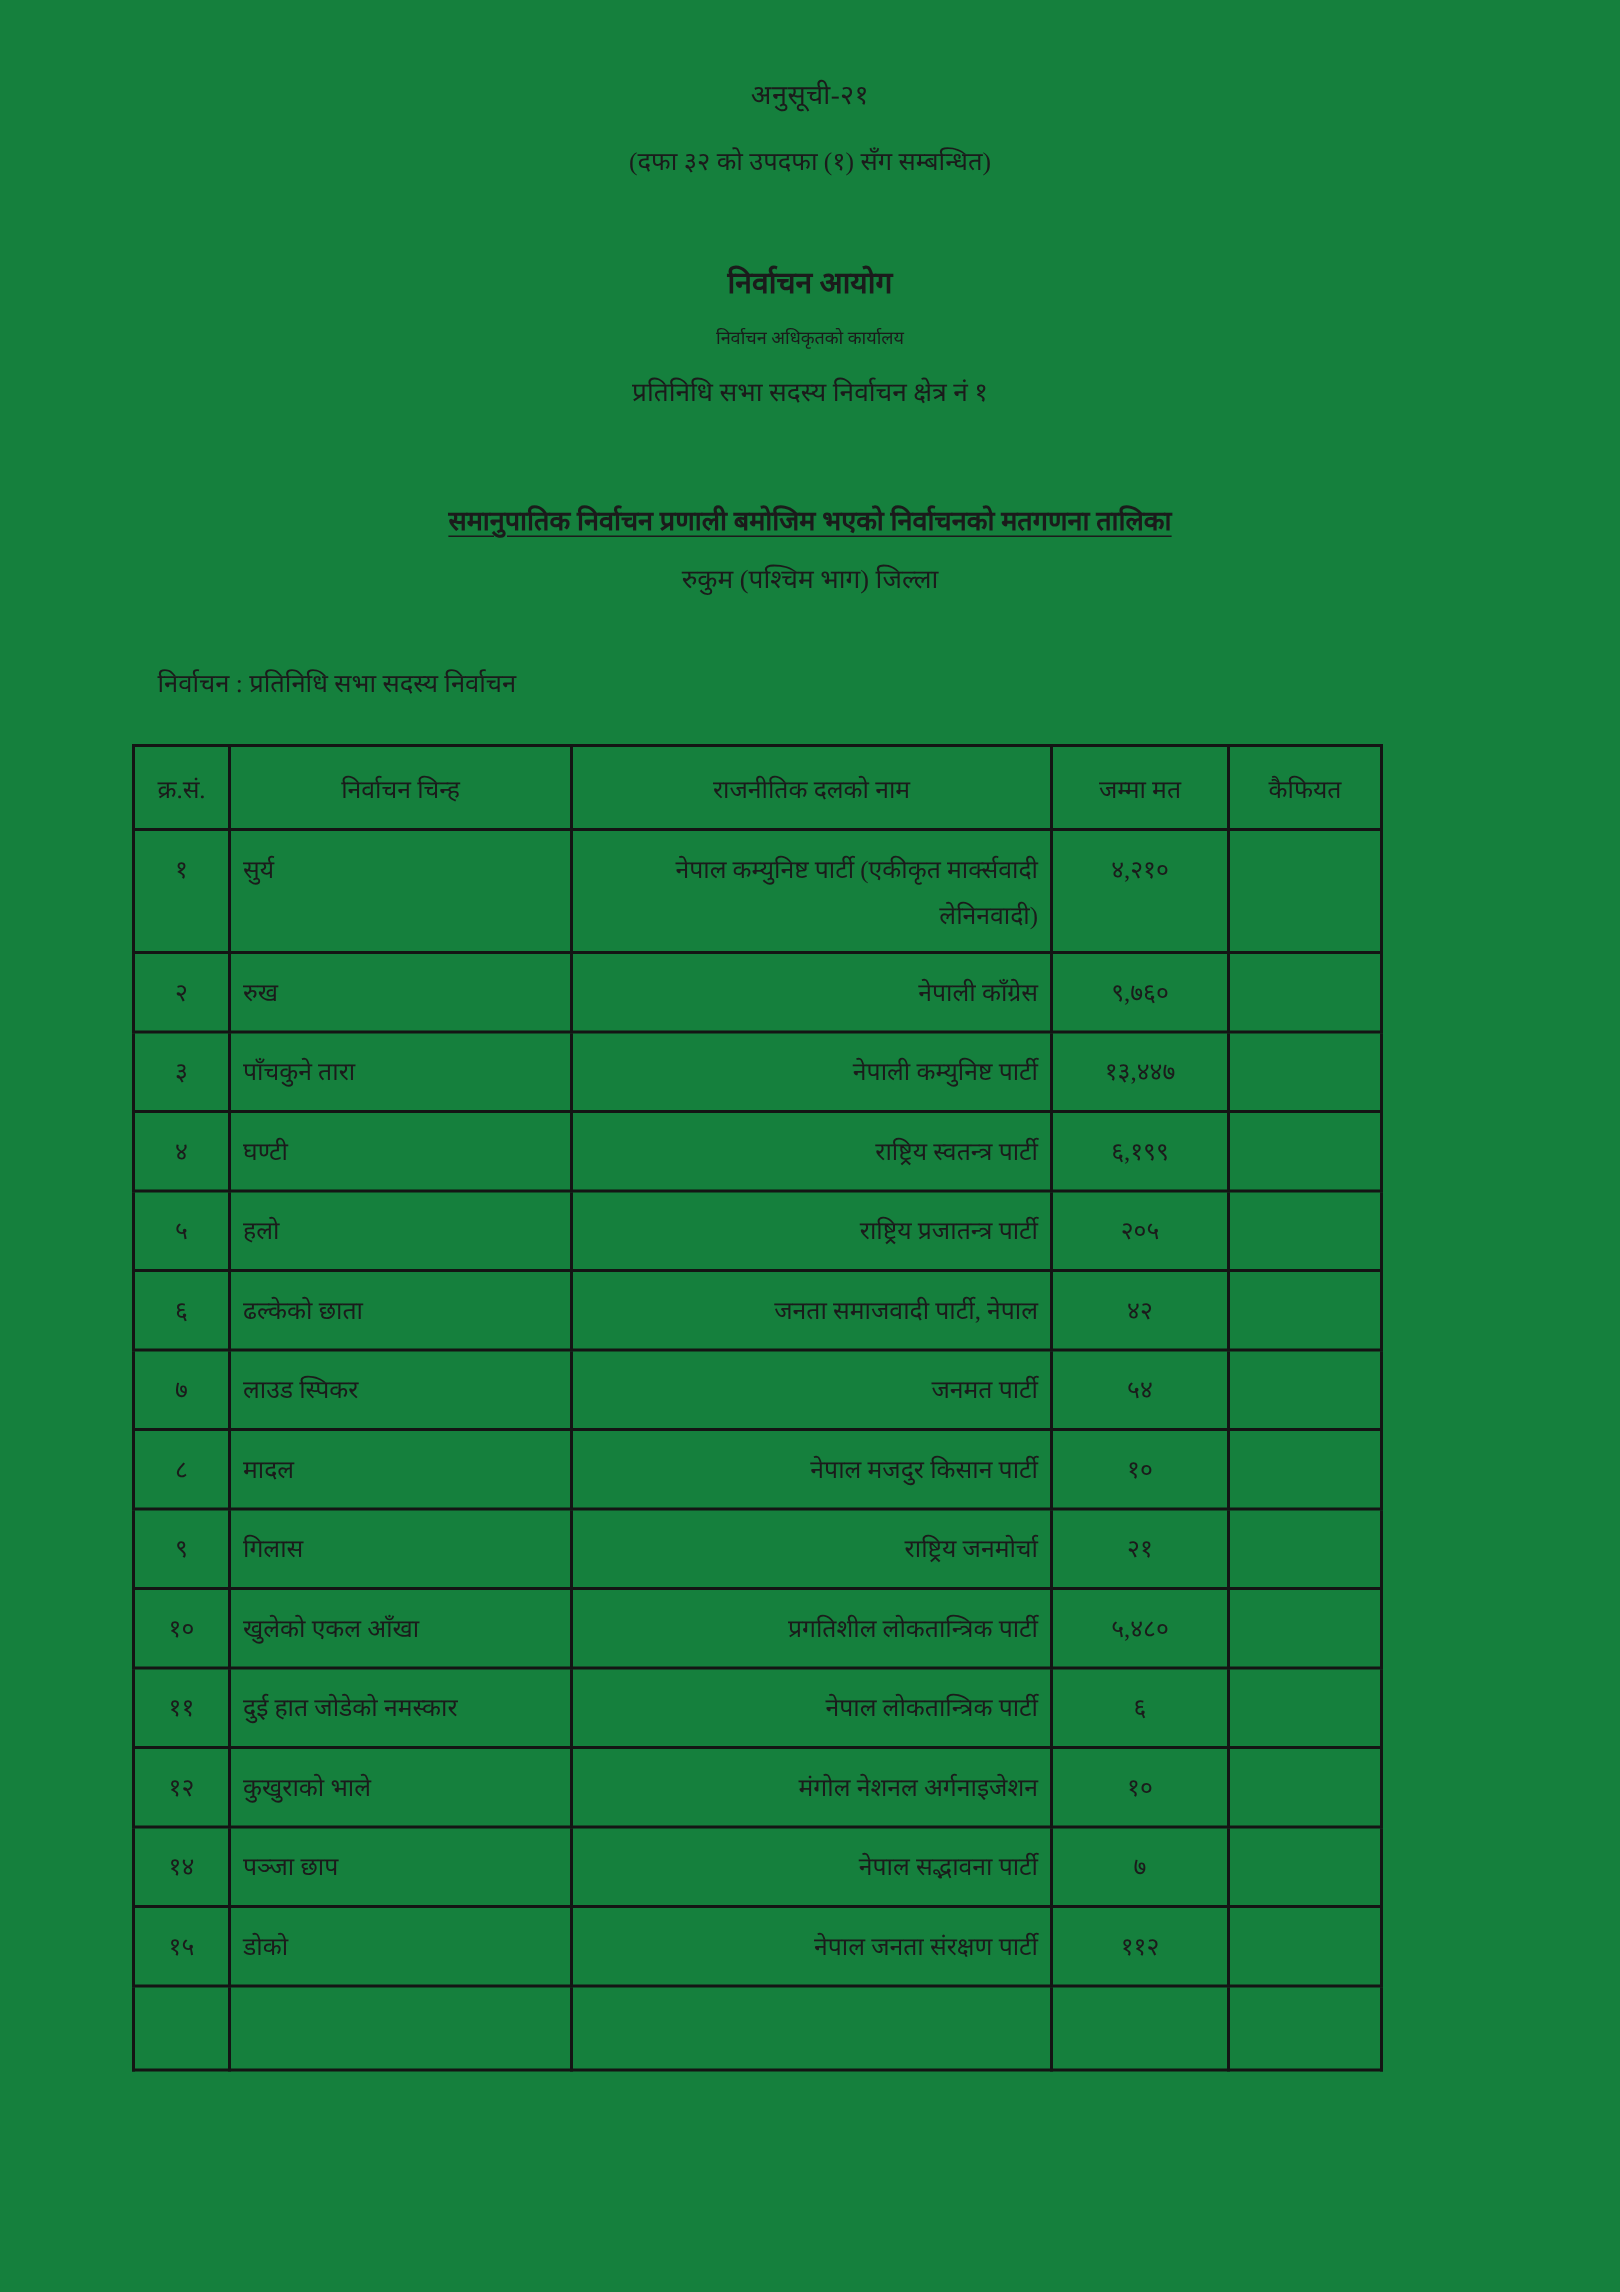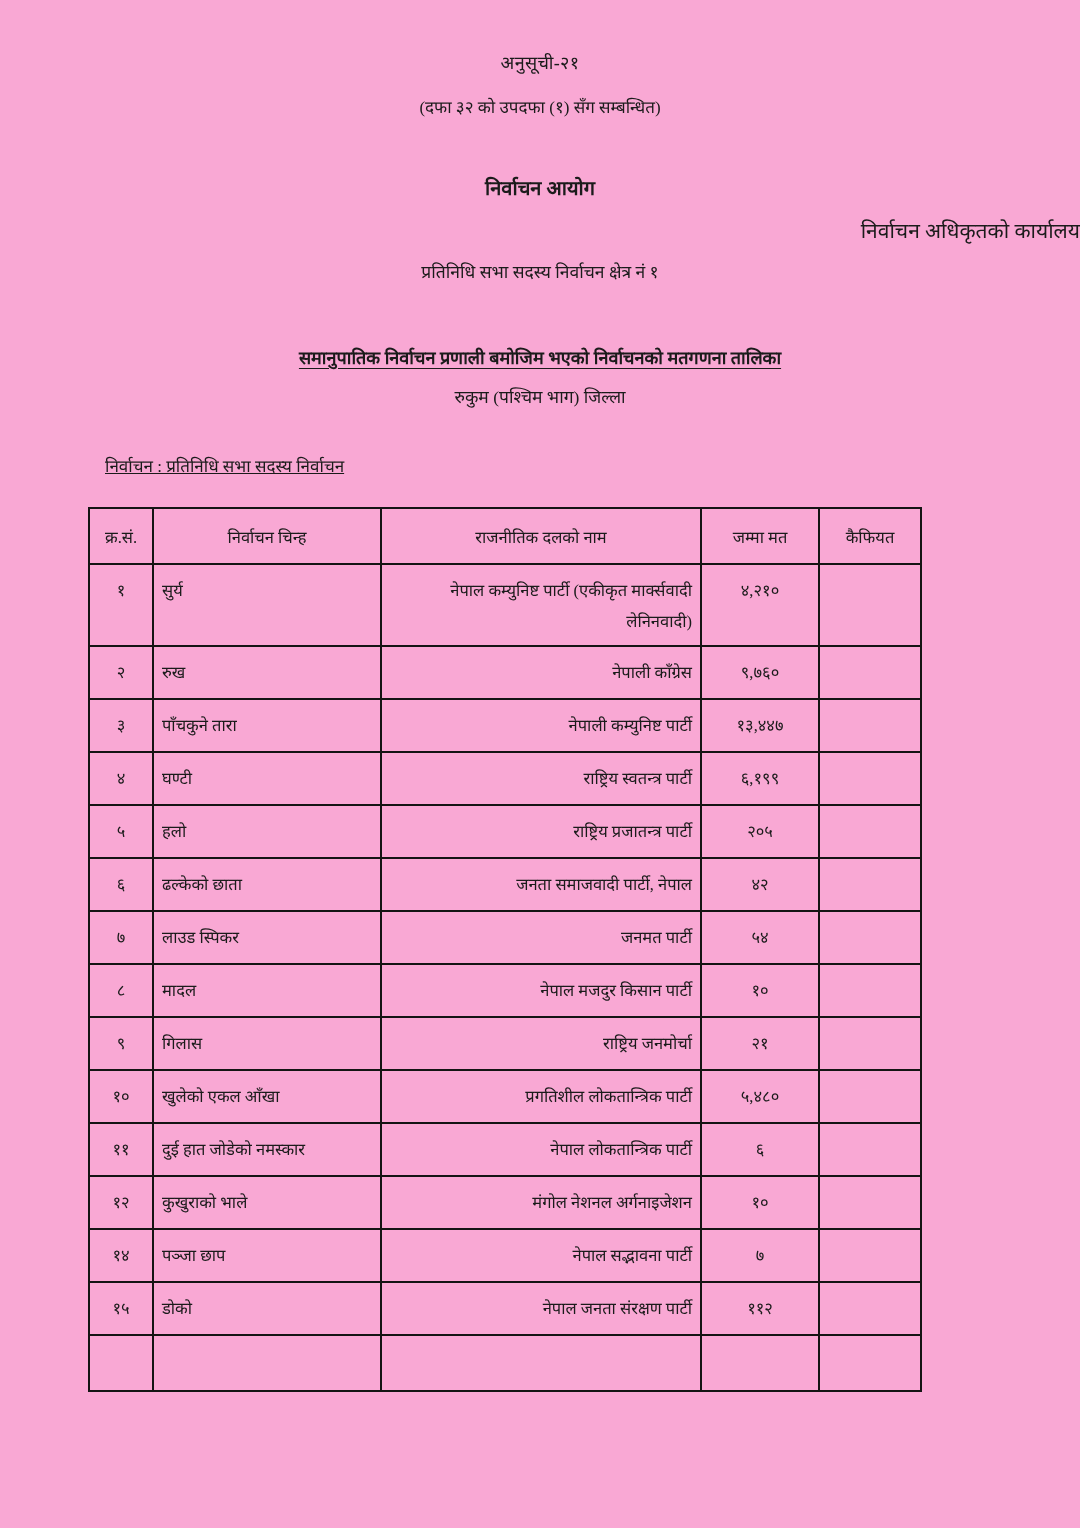--- a/index.html
+++ b/index.html
@@ -1,41 +1,41 @@
 <!DOCTYPE html>
 <html><head>
 <meta charset="utf-8">
 <style>
   * { box-sizing: border-box; }
   html, body { margin: 0; padding: 0; background: #ffffff; }
   .page {
     position: relative;
     width: 1080px;
     height: 1528px;
-    background: #f9a8d4;
+    background: #15803d;
     color: #1b1b1b;
     font-family: "Liberation Serif", "DejaVu Serif", serif;
     overflow: hidden;
   }
   .center-block { text-align: center; padding-top: 50px; }
   .line { margin: 0; }
   .schedule-heading { font-size: 18px; letter-spacing: 0.3px; }
   .clause-ref { font-size: 17px; margin-top: 21px; }
   .org-name { font-size: 20px; font-weight: bold; margin-top: 56px; }
-  .office-name { font-size: 21px; margin-top: 15px; text-align: right; }
+  .office-name { font-size: 12px; margin-top: 15px; }
   .constituency { font-size: 17.5px; margin-top: 15px; }
   .district { font-size: 17.5px; margin-top: 15px; }
   .table-title {
     font-size: 18px;
     font-weight: bold;
     text-decoration: underline;
     text-underline-offset: 4px;
     margin-top: 62px;
   }
-  .meta { margin: 46px 0 0 105px; font-size: 17px; text-decoration: underline; }
+  .meta { margin: 46px 0 0 105px; font-size: 17px; }
   .meta-line { margin: 0; }
   .meta-grid { display: flex; margin-top: 20px; }
   .meta-grid .left-col { width: 418px; }
   .meta-grid .right-col { flex: 1; }
   .meta-grid + .meta-grid { margin-top: 23px; }
   .stat-value { padding-left: 4px; }
 
   table.results {
     border-collapse: collapse;
     table-layout: fixed;

